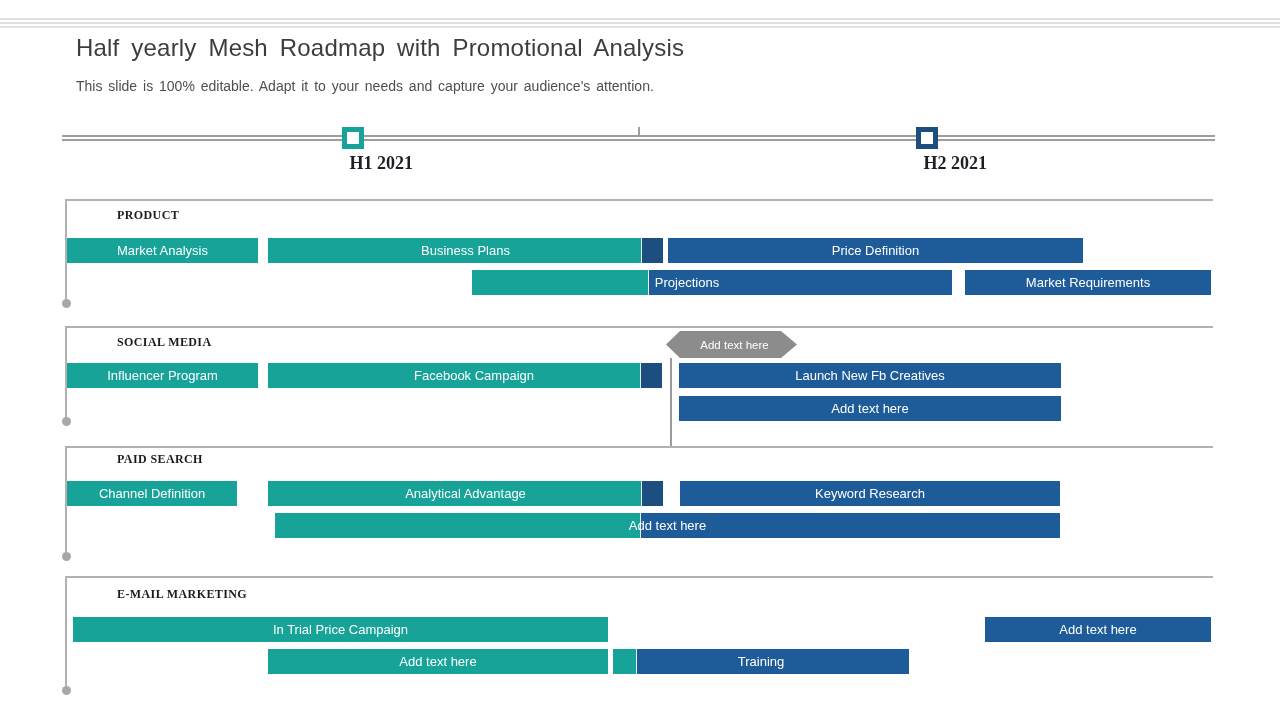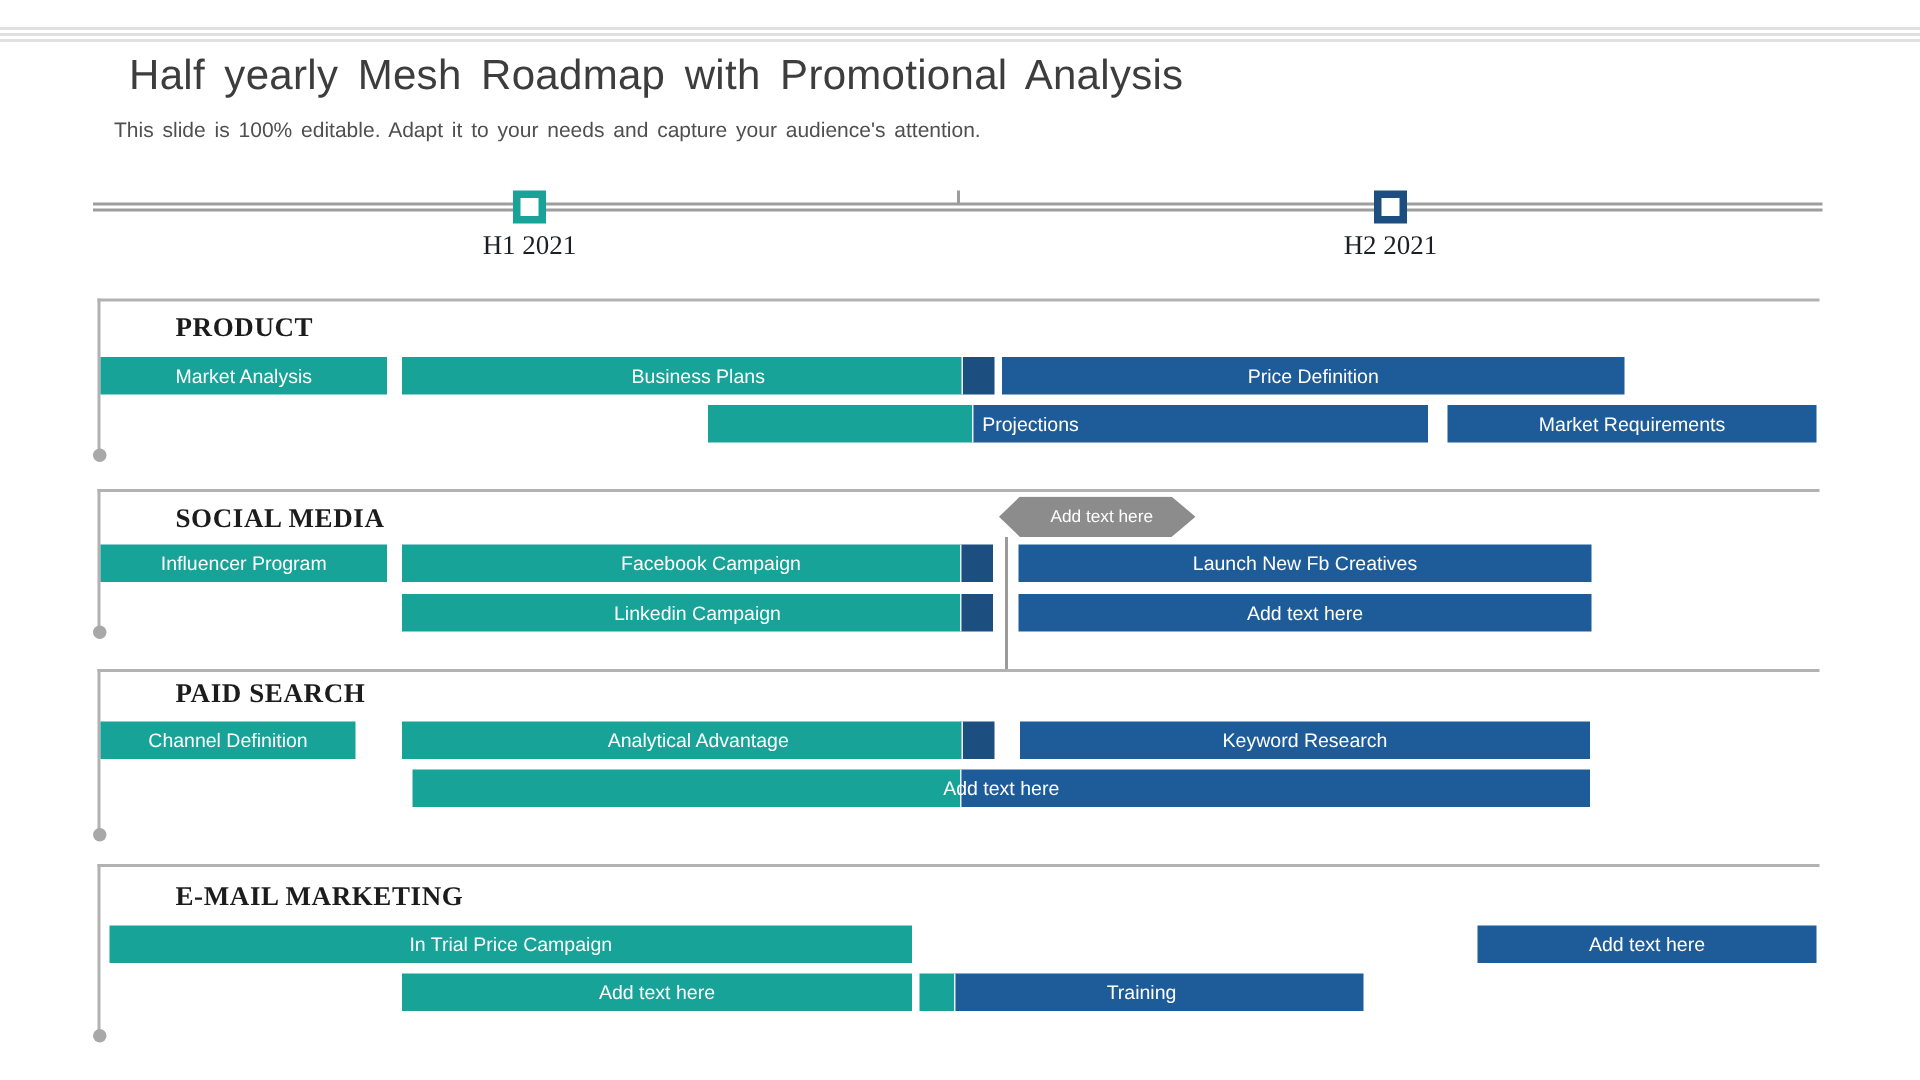--- a/index.html
+++ b/index.html
@@ -2,55 +2,55 @@
 <html><head>
 <meta charset="utf-8">
 <style>
   html,body{margin:0;padding:0;background:#fff;}
   .slide{
     position:relative;width:1280px;height:720px;background:#ffffff;
     font-family:"Liberation Sans",sans-serif;overflow:hidden;
   }
   .topline{position:absolute;left:0;width:1280px;height:2px;background:#e0e0e0;}
   .main-title{
-    position:absolute;left:86px;top:34px;font-size:28px;color:#3d3d3d;
+    position:absolute;left:76px;top:34px;font-size:24px;color:#3d3d3d;
     font-weight:400;letter-spacing:.2px;word-spacing:5px;white-space:nowrap;
   }
   .sub-title{
     position:absolute;left:76px;top:78px;font-size:14px;color:#4f4f4f;
     word-spacing:2px;white-space:nowrap;
   }
   
   .tl-line{
     position:absolute;left:62px;top:135px;width:1153px;height:6px;
     border-top:2px solid #9d9d9d;border-bottom:2px solid #9d9d9d;background:#fff;
     box-sizing:border-box;
   }
   .tl-tick{position:absolute;left:638px;top:127px;width:2px;height:9px;background:#9d9d9d;}
   .tl-marker{
     position:absolute;top:127px;width:22px;height:22px;background:#fff;
     box-sizing:border-box;
   }
   .tl-marker.h1{left:342px;border:5px solid #17A398;}
   .tl-marker.h2{left:916px;border:5px solid #1C4E80;}
   .tl-label{
-    position:absolute;top:153px;width:120px;text-align:center;
-    font-family:"Liberation Serif",serif;font-weight:normal;font-size:18px;color:#1d1f26;
+    position:absolute;top:153px;width:120px;text-align:right;
+    font-family:"Liberation Serif",serif;font-weight:bold;font-size:18px;color:#1d1f26;
   }
   .tl-label.h1{left:293px;}
   .tl-label.h2{left:867px;}
   
   .section{
     position:absolute;left:65px;width:1148px;box-sizing:border-box;
     border-top:2px solid #b2b2b2;border-left:2px solid #b2b2b2;
   }
   .sec-dot{position:absolute;width:9px;height:9px;border-radius:50%;background:#a8a8a8;}
   .sec-title{
     position:absolute;left:117px;font-family:"Liberation Serif",serif;font-weight:bold;
-    font-size:18px;color:#1c1c1c;letter-spacing:.4px;white-space:nowrap;
+    font-size:12px;color:#1c1c1c;letter-spacing:.4px;white-space:nowrap;
   }
   
   .bar{position:absolute;height:25px;display:flex;}
   .seg{height:100%;}
   .seg.teal{background:#17A398;}
   .seg.blue{background:#1E5C99;}
   .seg.dark{background:#1C4E80;}
   .seg.gap{border-left:1px solid rgba(255,255,255,.9);box-sizing:border-box;}
   .bar .lbl{
     position:absolute;left:0;top:0;width:100%;height:100%;
@@ -128,25 +128,20 @@
   </div>
   <div class="bar" style="left:268px;top:363px;width:412px">
     <div class="seg teal" style="width:372px"></div>
     <div class="seg dark gap" style="width:22px"></div>
     <span class="lbl">Facebook Campaign</span>
   </div>
   <div class="bar" style="left:679px;top:363px;width:382px">
     <div class="seg blue" style="width:382px"></div>
     <span class="lbl">Launch New Fb Creatives</span>
   </div>
-  <div class="bar" style="left:268px;top:396px;width:394px">
-    <div class="seg teal" style="width:372px"></div>
-    <div class="seg dark gap" style="width:22px"></div>
-    <span class="lbl">Linkedin Campaign</span>
-  </div>
   <div class="bar" style="left:679px;top:396px;width:382px">
     <div class="seg blue" style="width:382px"></div>
     <span class="lbl">Add text here</span>
   </div>
 
   <div class="section" style="top:446px;height:107px"></div>
   <div class="sec-dot" style="left:62px;top:552px"></div>
   <div class="sec-title" style="top:452px">PAID SEARCH</div>
 
   <div class="bar" style="left:67px;top:481px;width:170px">

